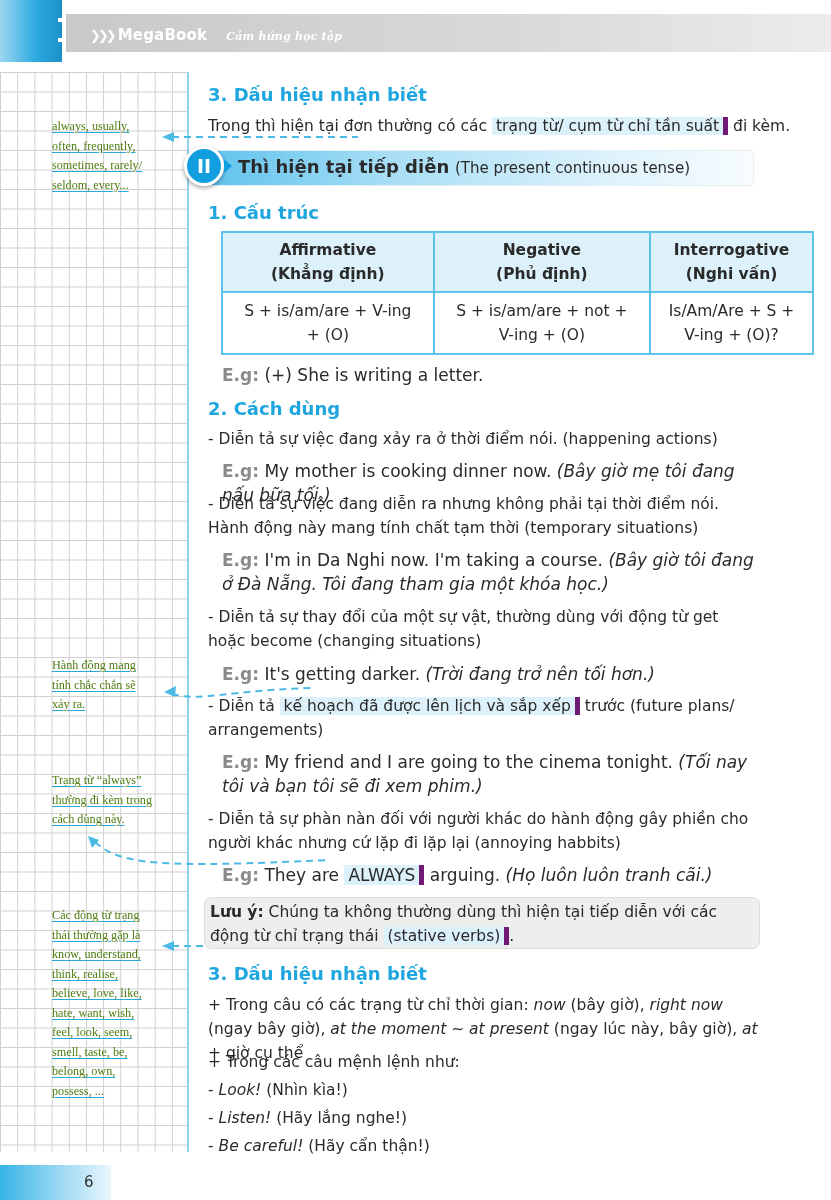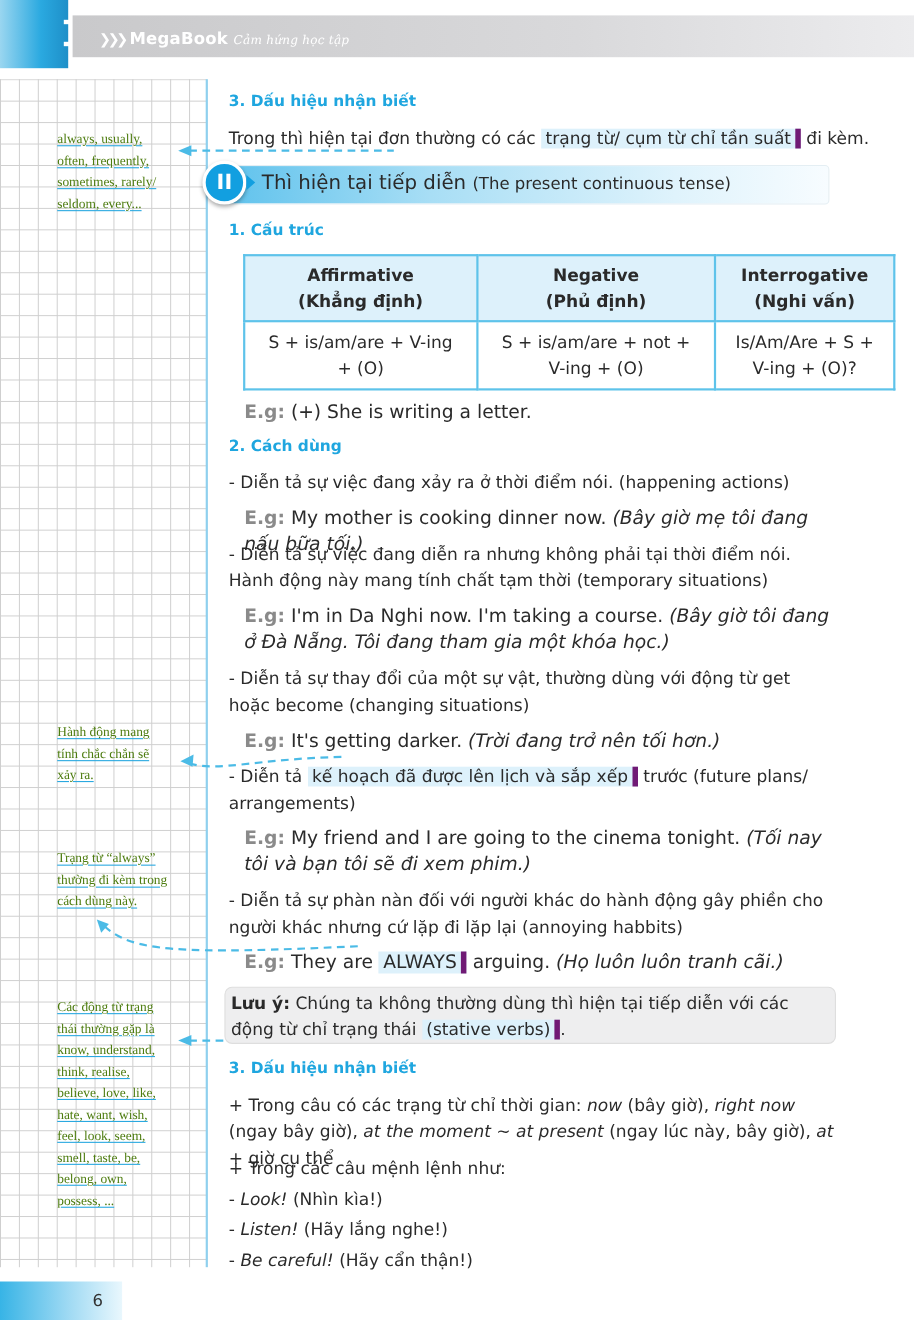--- a/index.html
+++ b/index.html
@@ -14,42 +14,42 @@
     .header-tab .notch { position: absolute; left: 58px; width: 10px; height: 4px; background: #ffffff; }
     .header-bar {
       position: absolute; left: 66px; top: 14px; width: 765px; height: 38px;
       background: linear-gradient(90deg, #c9c9cb 0%, #d9d9db 60%, #ececee 100%);
     }
     .header-logo {
       position: absolute; left: 90px; top: 26px; font-size: 15px; color: #ffffff; font-weight: bold;
       font-family: "DejaVu Sans", sans-serif; letter-spacing: 0.2px; white-space: nowrap;
     }
     .header-logo .arrows { letter-spacing: -3px; margin-right: 4px; font-size: 13px; }
-    .header-logo .tagline { font-family: "DejaVu Serif", serif; font-style: italic; font-weight: normal; font-size: 11px; margin-left: 5px; }
+    .header-logo .tagline { font-family: "DejaVu Serif", serif; font-style: italic; font-weight: bold; font-size: 11px; margin-left: 19px; }
 
     
     .grid-margin {
       position: absolute; left: 0; top: 72px; width: 188px; height: 1080px;
       background-image:
         linear-gradient(to right, #cfcfcf 1px, transparent 1px),
         linear-gradient(to bottom, #cfcfcf 1px, transparent 1px);
       background-size: 17.2px 19.5px;
     }
     .margin-line { position: absolute; left: 187px; top: 72px; width: 2px; height: 1080px; background: #8fd0ee; }
 
     .side-note {
       position: absolute; left: 52px; color: #4d7c0f; font-size: 12.2px; line-height: 19.5px;
       text-decoration: underline; text-decoration-color: #2aa9e0; text-underline-offset: 2px;
       font-family: Liberation Serif, serif;
     }
     .side-note span { display: block; white-space: nowrap; }
 
     
     .content { position: absolute; left: 208px; width: 550px; }
-    .h3 { color: #1fa6df; font-weight: bold; font-size: 14px; }
+    .h3 { color: #1fa6df; font-weight: bold; font-size: 18px; }
     .p { font-size: 15.5px; line-height: 24px; color: #2a2a2a; }
     .eg { padding-left: 14px; font-size: 17px; line-height: 24px; }
     .eg-label { color: #8a8a8a; font-weight: bold; }
     .it { font-style: italic; }
     .hl { background: #ddf1fb; padding: 0 4px; border-right: 5px solid #701a75; }
 
     .section-banner {
       position: absolute; left: 196px; top: 150px; width: 558px; height: 36px;
       border-radius: 4px; border: 1px solid #e4eef3;
       background: linear-gradient(90deg, #5cc1ec 0%, #a8def5 35%, #dff3fc 75%, #f7fcff 100%);
@@ -57,21 +57,21 @@
     .section-badge {
       position: absolute; left: 184px; top: 146px; width: 40px; height: 40px; border-radius: 50%;
       background: #129fe0; border: 3px solid #ffffff; box-shadow: 0 2px 4px rgba(0,0,0,0.35);
       color: #fff; font-weight: bold; font-size: 19px; text-align: center; line-height: 34px;
     }
     .badge-arrow {
       position: absolute; left: 224px; top: 159px; width: 0; height: 0;
       border-top: 7px solid transparent; border-bottom: 7px solid transparent; border-left: 8px solid #129fe0;
     }
     .section-title { position: absolute; left: 238px; top: 156px; font-size: 18px; white-space: nowrap; }
-    .section-title b { font-weight: normal; }
+    .section-title b { font-weight: bold; }
     .section-title .en { font-size: 15px; }
 
     table.struct {
       position: absolute; left: 221px; top: 231px; width: 593px; border-collapse: collapse;
       font-size: 15.5px;
     }
     table.struct th, table.struct td { border: 2px solid #5ec3ea; text-align: center; padding: 4px 6px; line-height: 24px; }
     table.struct th { background: #ddf1fb; font-weight: bold; height: 60px; }
     table.struct td { height: 62px; }
 

